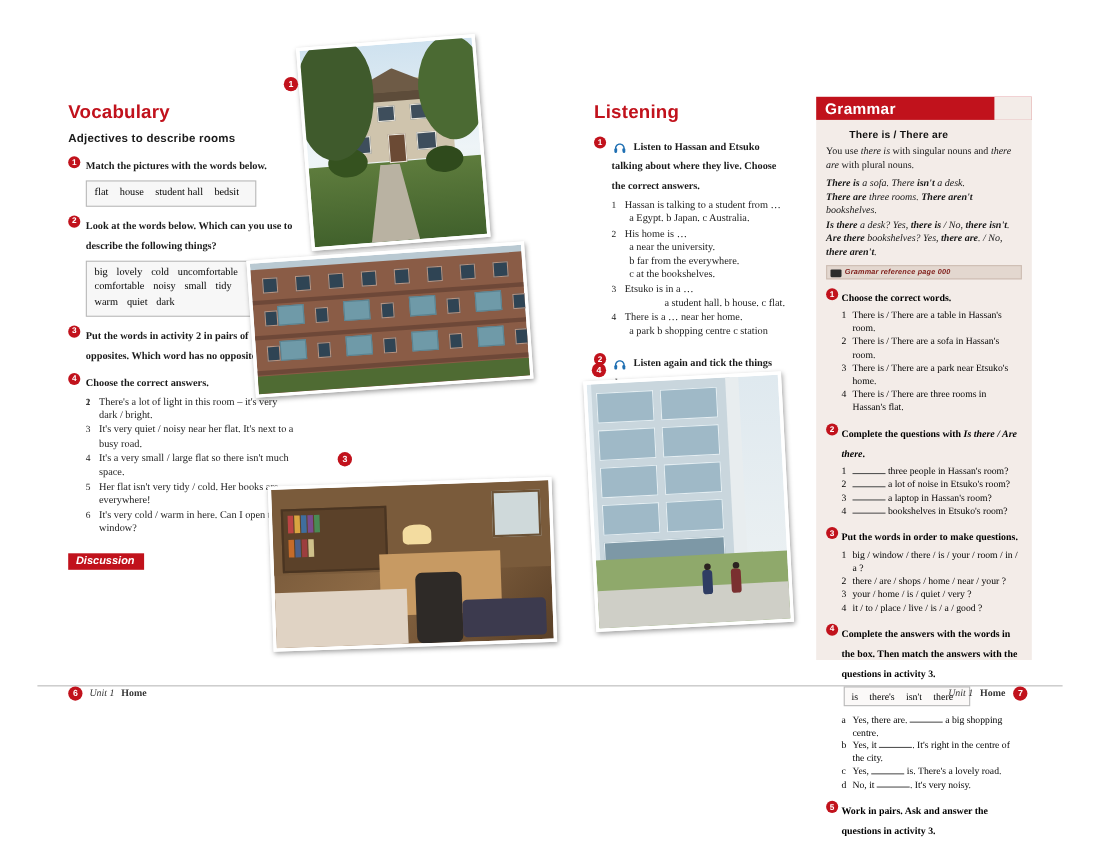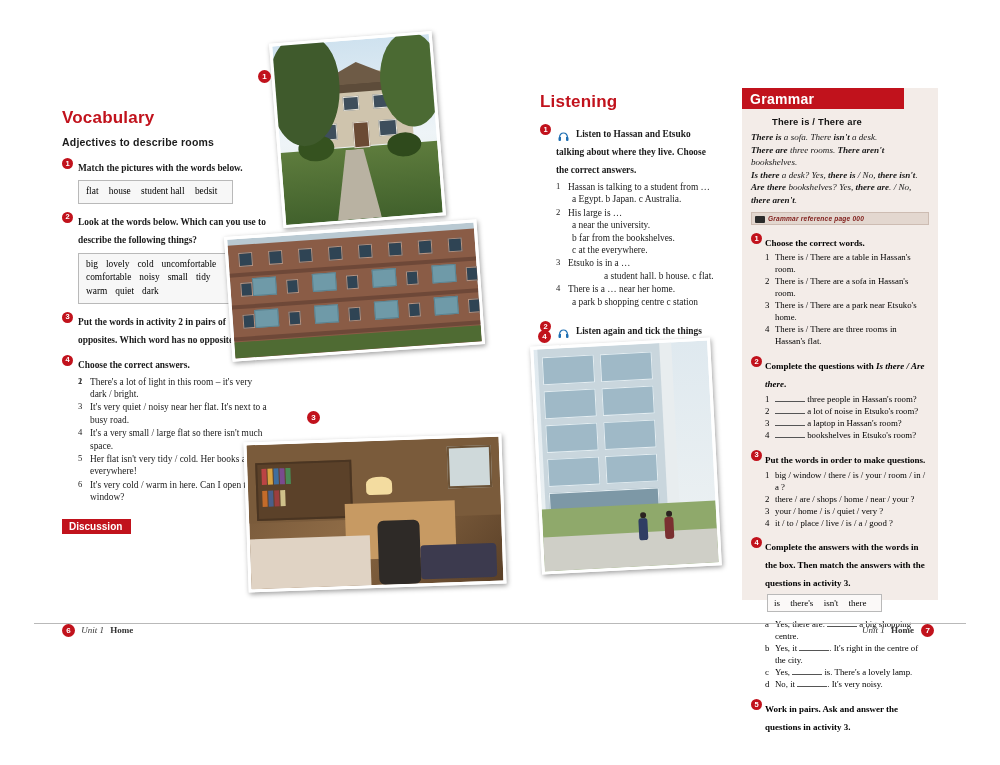--- a/index.html
+++ b/index.html
@@ -74,26 +74,27 @@
     background: #f7f7f7;
     padding: 4px 7px;
     font-family: "Liberation Serif", serif;
     font-size: 9.4px;
     line-height: 1.45;
     display: inline-block;
   }
   .wordbox span { margin-right: 8px; white-space: nowrap; }
 
   
-  #left-col { position: absolute; left: 62px; top: 108px; width: 205px; }
+  #left-col { position: absolute; left: 62px; top: 92px; width: 205px; }
   .discussion-head {
     display: inline-block;
     background: #c1121c;
     color: #fff;
     font-family: "Liberation Sans", sans-serif;
+    font-style: italic;
     font-weight: bold;
     font-size: 10px;
     padding: 2px 9px 2px 7px;
     text-align: right;
   }
   .discussion-body {
     background: #efe9e4;
     padding: 6px 8px;
     font-family: "Liberation Sans", sans-serif;
     font-size: 9px;
@@ -345,24 +346,24 @@
       <span class="body-txt bold">Listen to Hassan and Etsuko talking about where they live. Choose the correct answers.</span>
 
       <ol class="items body-txt" style="margin-top:4px;">
         <li>
           <span class="li-n">1</span>
           <span>Hassan is talking to a student from …</span>
           <div style="padding-left:4px;">a Egypt.   b Japan.   c Australia.</div>
         </li>
         <li>
           <span class="li-n">2</span>
-          <span>His large is …</span>
+          <span>His home is …</span>
           <div style="padding-left:4px;">a near the university.</div>
-          <div style="padding-left:4px;">b far from the bookshelves.</div>
-          <div style="padding-left:4px;">c at the everywhere.</div>
+          <div style="padding-left:4px;">b far from the everywhere.</div>
+          <div style="padding-left:4px;">c at the bookshelves.</div>
         </li>
         <li>
           <span class="li-n">3</span>
           <span>Etsuko is in a …</span>
           <div style="padding-left:4px;margin-left:32px;">a student hall.   b house.   c flat.</div>
         </li>
         <li>
           <span class="li-n">4</span>
           <span>There is a … near her home.</span>
           <div style="padding-left:4px;">a park   b shopping centre   c station</div>
@@ -389,20 +390,23 @@
   </div>
 
   <div id="grammar">
     <div id="grammar-header">
       <div class="g-title">Grammar</div>
       <div class="g-tab"></div>
     </div>
     <div id="grammar-inner">
       <div class="g-h2">There is / There are</div>
       <div class="g-p">
+        You use <i>there is</i> with singular nouns and <i>there are</i> with plural nouns.
+      </div>
+      <div class="g-p">
         <div><i><b>There is</b> a sofa. There <b>isn't</b> a desk.</i></div>
         <div><i><b>There are</b> three rooms. <b>There aren't</b> bookshelves.</i></div>
         <div><i><b>Is there</b> a desk? Yes, <b>there is</b> / No, <b>there isn't</b>.</i></div>
         <div><i><b>Are there</b> bookshelves? Yes, <b>there are</b>. / No, <b>there aren't</b>.</i></div>
       </div>
 
       <div class="ref-bar">
         <span class="bk"></span>
         <span>Grammar reference page 000</span>
       </div>
@@ -445,21 +449,21 @@
         <span style="font-size:9px;font-weight:bold;">Complete the answers with the words in the box. Then match the answers with the questions in activity 3.</span>
         <div class="wordbox-g">
           <span>is</span>
           <span>there's</span>
           <span>isn't</span>
           <span>there</span>
         </div>
         <ul class="g-list">
           <li><span class="li-n">a</span><span>Yes, there are.</span> <span class="blank"></span> <span>a big shopping centre.</span></li>
           <li><span class="li-n">b</span><span>Yes, it</span> <span class="blank"></span><span>. It's right in the centre of the city.</span></li>
-          <li><span class="li-n">c</span><span>Yes,</span> <span class="blank"></span> <span>is. There's a lovely lamp.</span></li>
+          <li><span class="li-n">c</span><span>Yes,</span> <span class="blank"></span> <span>is. There's a lovely road.</span></li>
           <li><span class="li-n">d</span><span>No, it</span> <span class="blank"></span><span>. It's very noisy.</span></li>
         </ul>
       </div>
 
       <div class="g-ex" style="margin-bottom:0;">
         <span class="num-badge">5</span>
         <span style="font-size:9px;font-weight:bold;">Work in pairs. Ask and answer the questions in activity 3.</span>
       </div>
     </div>
   </div>

